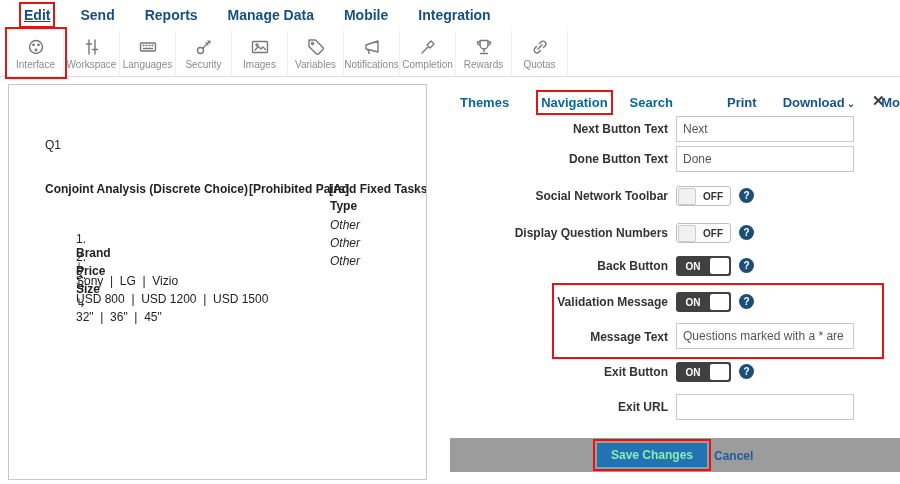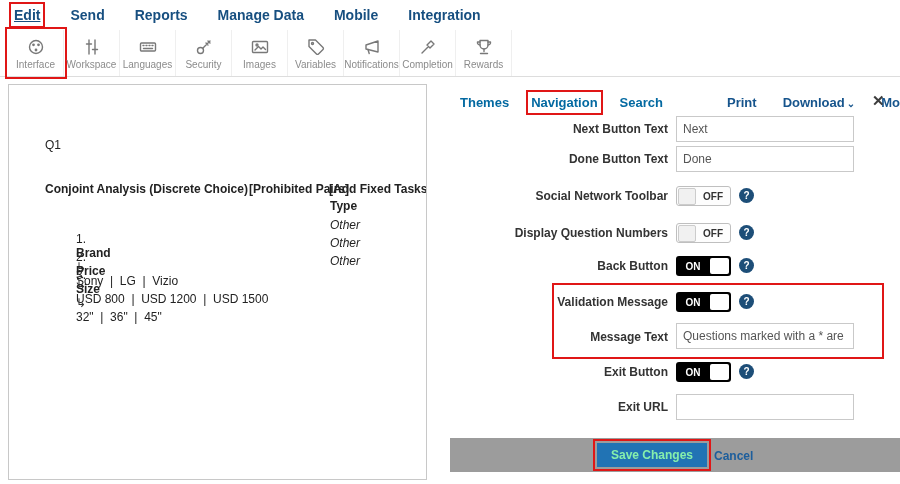--- a/index.html
+++ b/index.html
@@ -16,21 +16,21 @@
   .toolbar{position:absolute;left:0;top:30px;width:900px;height:47px;display:flex;
            align-items:stretch;padding-left:8px;border-bottom:1px solid #ddd;box-sizing:border-box;}
   .tb-item{width:56px;display:flex;flex-direction:column;align-items:center;justify-content:center;
            gap:2px;cursor:pointer;border-right:1px solid #efefef;box-sizing:border-box;}
   .tb-icon{height:21px;display:flex;align-items:center;}
   .tb-icon svg{stroke:#787878;fill:none;stroke-width:1.4;stroke-linecap:round;stroke-linejoin:round;}
   .tb-label{font-size:10px;color:#8b8b8b;white-space:nowrap;}
 
   
   .red-outline{outline:2px solid #e01616;}
-  .off3{outline-offset:3px;} .off1{outline-offset:1px;} .off2{outline-offset:2px;}
+  .off3{outline-offset:3px;margin-left:10px;} .off1{outline-offset:1px;} .off2{outline-offset:2px;}
   .annotation-box{position:absolute;border:2px solid #e01616;pointer-events:none;z-index:50;}
 
   
   .preview-panel{position:absolute;left:8px;top:84px;width:417px;height:394px;
                  border:1px solid #c8c8c8;background:#fff;overflow:hidden;font-size:12px;color:#222;}
   .preview-panel .abs{position:absolute;white-space:pre;}
   .q-code{left:36px;top:53px;}
   .q-title{left:36px;top:97px;font-weight:bold;}
   .q-link-pp{left:231px;top:97px;font-weight:bold;cursor:pointer;margin-left:9px;}
   .q-link-af{left:320px;top:97px;font-weight:bold;cursor:pointer;}
@@ -47,21 +47,21 @@
   .p-action{font-size:13px;font-weight:bold;color:#16548c;cursor:pointer;white-space:nowrap;}
   .chev{font-size:10px;color:#16548c;margin-left:2px;}
   .close-x{position:absolute;left:872px;top:92px;font-size:15px;font-weight:bold;color:#3d3d3d;cursor:pointer;}
 
   .f-label{position:absolute;left:450px;width:218px;text-align:right;font-size:12px;
            font-weight:bold;color:#333;white-space:nowrap;}
   .f-input{position:absolute;left:676px;width:164px;height:16px;border:1px solid #c9c9c9;
            font-family:"Liberation Sans",sans-serif;font-size:12px;color:#555;padding:4px 6px;}
   .toggle{position:absolute;left:676px;width:55px;height:20px;border-radius:3px;display:flex;
           align-items:center;cursor:pointer;box-sizing:border-box;}
-  .toggle.on{background:#000000;}
+  .toggle.on{background:#404040;}
   .toggle.on .t-text{color:#fff;font-size:10px;font-weight:bold;flex:1;text-align:center;}
   .toggle.on .knob{width:19px;height:16px;background:#fff;border-radius:2px;margin-right:2px;}
   .toggle.off{background:#fdfdfd;border:1px solid #bfbfbf;}
   .toggle.off .t-text{color:#333;font-size:10px;font-weight:bold;flex:1;text-align:center;}
   .toggle.off .knob{width:16px;height:15px;background:#f1f1f1;border:1px solid #ccc;border-radius:2px;margin-left:1px;}
   .help{position:absolute;left:739px;width:15px;height:15px;border-radius:50%;background:#1d4e78;
         color:#fff;font-size:10px;font-weight:bold;text-align:center;line-height:15px;cursor:pointer;}
 
   
   .footer-bar{position:absolute;left:450px;top:438px;width:450px;height:34px;background:#9c9c9c;}
@@ -162,20 +162,30 @@
     <div class="tb-item">
       <span class="tb-icon">
         <svg width="20" height="20" viewBox="0 0 20 20">
             <path d="M6 3.5h8V8a4 4 0 01-8 0z"></path>
             <path d="M6 5H3.5A2.5 2.5 0 006 8M14 5h2.5A2.5 2.5 0 0114 8"></path>
             <path d="M10 12v2.5M6.5 16.5h7"></path>
           </svg>
       </span>
       <span class="tb-label">Rewards</span>
     </div>
+    <div class="tb-item">
+      <span class="tb-icon">
+        <svg width="20" height="20" viewBox="0 0 20 20">
+            <path d="M8 12l4-4"></path>
+            <path d="M9.5 6.5L11 5a2.8 2.8 0 014 4l-1.5 1.5"></path>
+            <path d="M10.5 13.5L9 15a2.8 2.8 0 01-4-4l1.5-1.5"></path>
+          </svg>
+      </span>
+      <span class="tb-label">Quotas</span>
+    </div>
   </div>
 
   <div class="preview-panel">
     <span class="abs q-code">Q1</span>
     <span class="abs q-title">Conjoint Analysis (Discrete Choice)</span>
     <span class="abs q-link-pp">[Prohibited Pairs]</span>
     <span class="abs q-link-af">[Add Fixed Tasks</span>
     <span class="abs type-header">Type</span>
 
     <div class="abs cj-row" style="top:133px">

